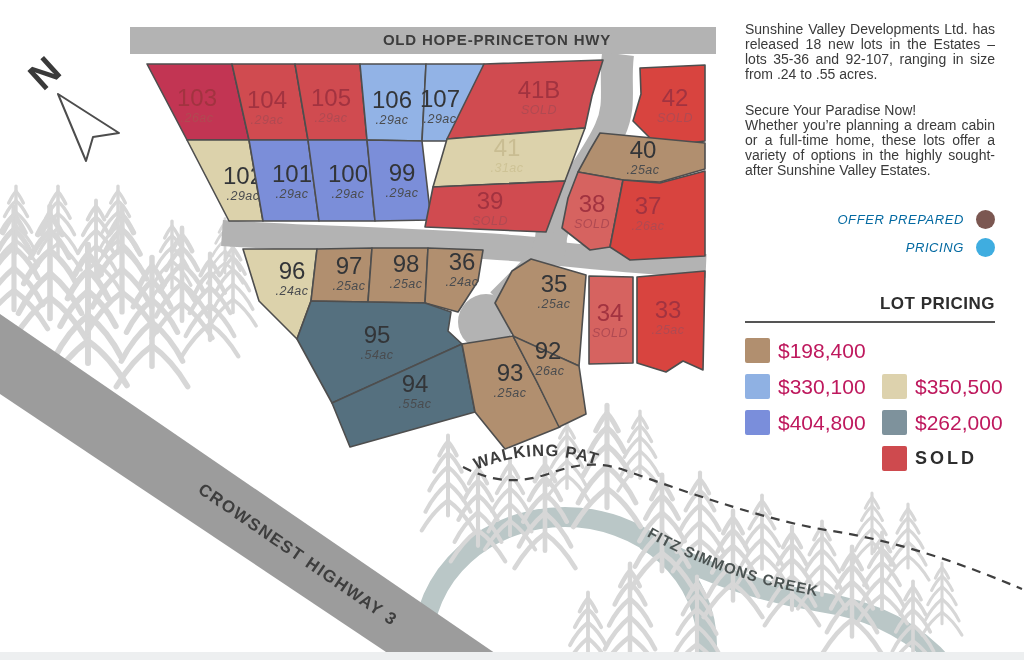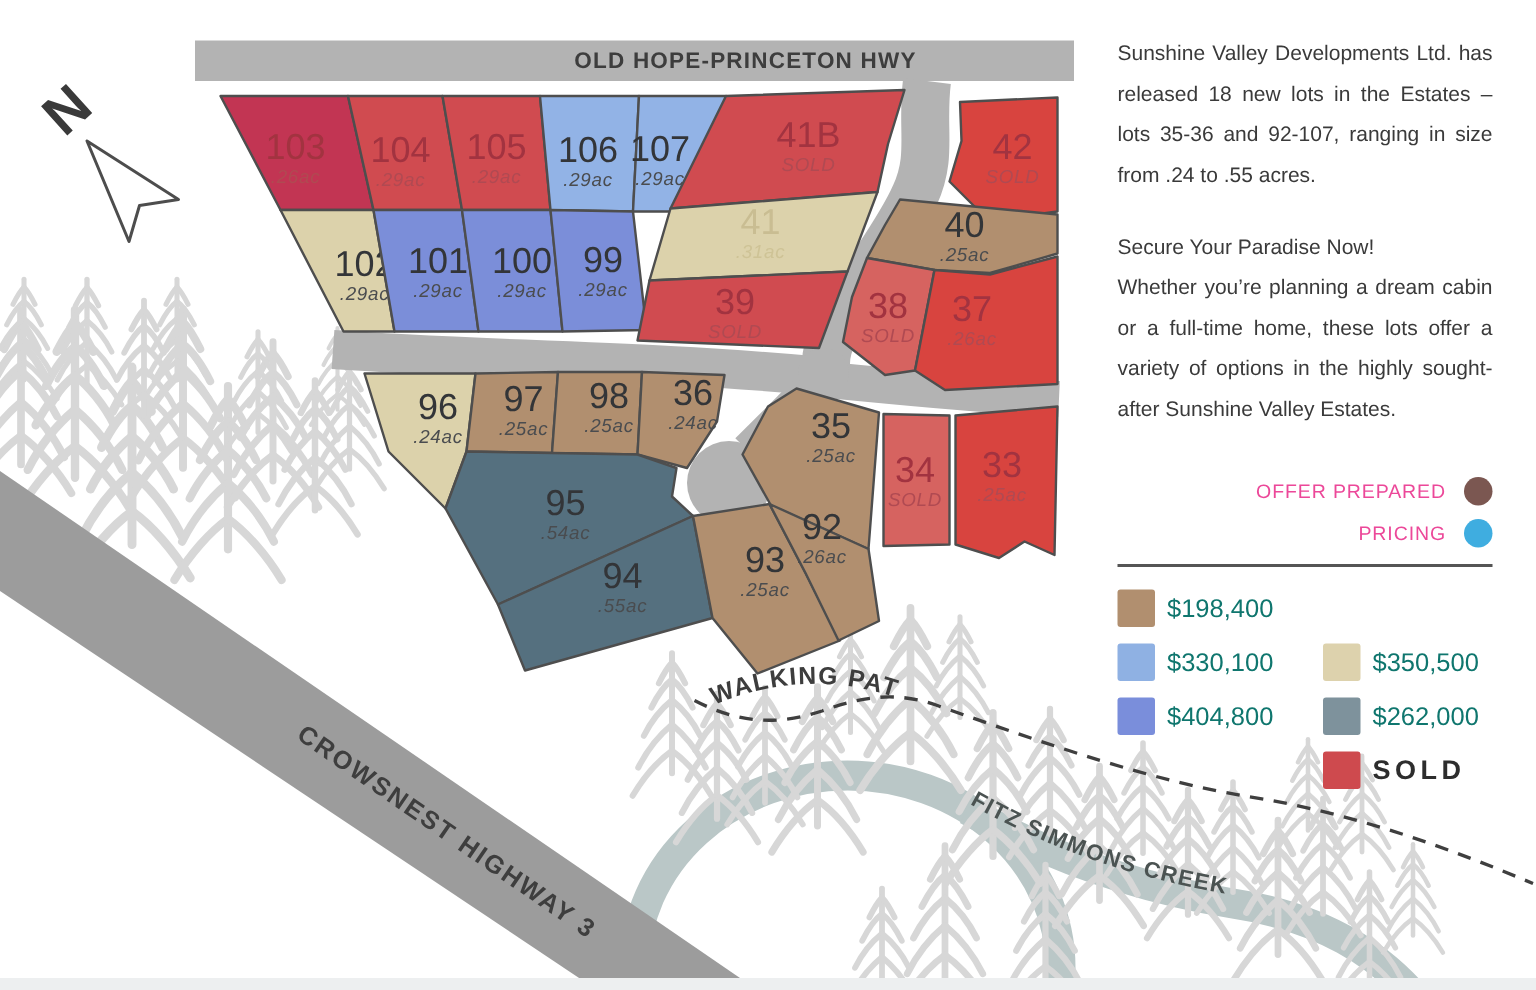--- a/index.html
+++ b/index.html
@@ -19,33 +19,33 @@
   .road-label{font-weight:bold;font-size:15px;fill:#3d3d3d;text-anchor:middle;letter-spacing:.8px;}
   .hwy2-label{font-weight:bold;font-size:17px;fill:#3e3e3e;letter-spacing:1.5px;}
   .walk-path{fill:none;stroke:#3f3f3f;stroke-width:2.2px;stroke-dasharray:9 7;}
   .walk-label{font-weight:bold;font-size:16.5px;fill:#3d3d3d;letter-spacing:1px;}
   .creek-label{font-weight:bold;font-size:15px;fill:#4b5352;letter-spacing:1px;}
   .compass-n{font-weight:bold;font-size:38px;fill:#3a3a3a;}
   .compass-arrow{fill:#ffffff;stroke:#4d4d4d;stroke-width:2px;stroke-linejoin:round;}
 
   
   .panel{position:absolute;left:745px;top:22px;width:250px;color:#3a3a3a;}
-  .para{margin:0 0 21px 0;font-size:14px;line-height:27px;text-align:justify;}
+  .para{margin:0 0 21px 0;font-size:14px;line-height:15px;text-align:justify;}
   .para.cta{margin-top:11px;margin-bottom:0;}
   .status-legend{margin-top:27px;}
   .sl-row{display:flex;justify-content:flex-end;align-items:center;height:28px;}
-  .sl-label{font-size:13px;letter-spacing:.6px;color:#ec4899;}
+  .sl-label{font-size:13px;font-style:italic;letter-spacing:.6px;color:#0369a1;}
   .sl-dot{width:19px;height:19px;border-radius:50%;margin-left:12px;}
   .pricing-title{margin:33px 0 0 0;font-size:17px;font-weight:bold;letter-spacing:.5px;
                  color:#2d2d2d;text-align:right;}
   .rule{border-top:2px solid #555;margin-top:7px;}
   .price-grid{display:grid;grid-template-columns:25px 100px 25px auto;
               column-gap:6px;row-gap:11px;margin-top:15px;align-items:center;}
   .swatch{width:25px;height:25px;border-radius:2px;}
-  .price-label{font-size:17px;color:#0f766e;padding-left:2px;}
+  .price-label{font-size:21px;color:#be185d;padding-left:2px;}
   .price-label.bold{font-weight:bold;font-size:18px;letter-spacing:3px;color:#2d2d2d;}
   .bottom-strip{position:absolute;left:0;top:652px;width:1024px;height:8px;background:#edeff0;}
 </style>
 </head>
 <body>
 
 <div class="stage">
 
   <svg width="1024" height="660" viewBox="0 0 1024 660">
     <defs>
@@ -287,20 +287,21 @@
         <div class="sl-row">
           <span class="sl-label">OFFER PREPARED</span>
           <span class="sl-dot" style="background: rgb(123, 87, 81);"></span>
         </div>
         <div class="sl-row">
           <span class="sl-label">PRICING</span>
           <span class="sl-dot" style="background: rgb(63, 173, 224);"></span>
         </div>
       </div>
 
+    <h2 class="pricing-title">LOT PRICING</h2>
     <div class="rule"></div>
     <div class="price-grid" id="price-grid">
         <div class="swatch" style="background: rgb(177, 143, 111);"></div>
         <div class="price-label">$198,400</div>
         <div></div>
         <div></div>
         <div class="swatch" style="background: rgb(143, 177, 227);"></div>
         <div class="price-label">$330,100</div>
         <div class="swatch" style="background: rgb(221, 210, 173);"></div>
         <div class="price-label">$350,500</div>

